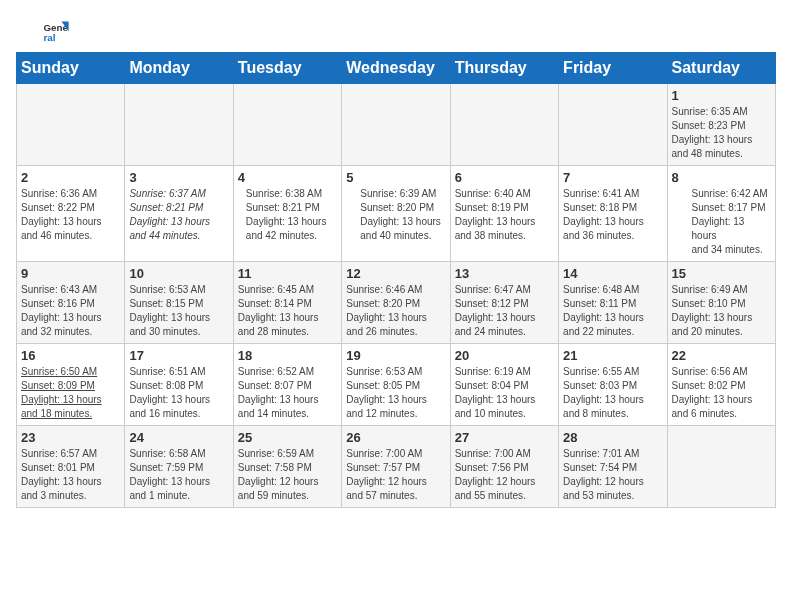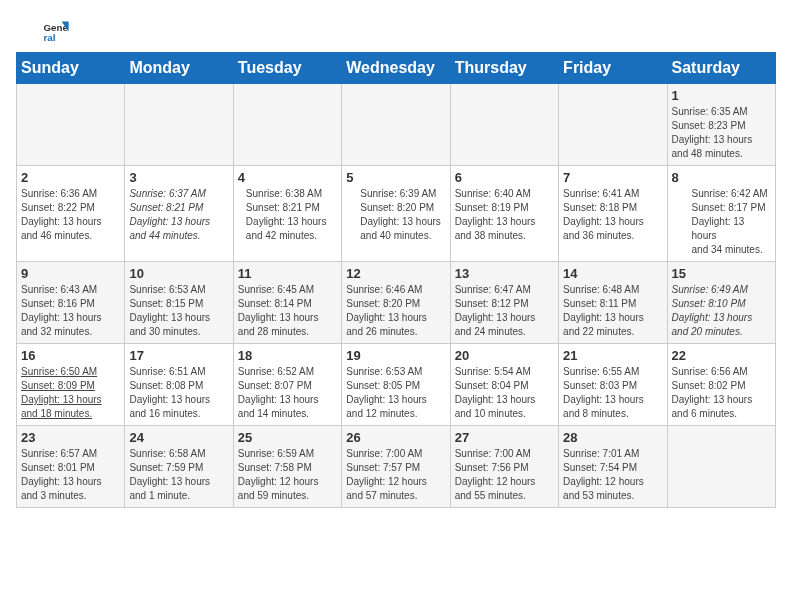--- a/index.html
+++ b/index.html
@@ -218,21 +218,21 @@
         </td>
         <td>
           <span class="day-num">14</span>
           <div class="day-detail" style="white-space: pre-line;">Sunrise: 6:48 AM
 Sunset: 8:11 PM
 Daylight: 13 hours
 and 22 minutes.</div>
         </td>
         <td>
           <span class="day-num">15</span>
-          <div class="day-detail" style="white-space: pre-line; font-style: italic;">Sunrise: 6:49 AM
+          <div class="day-detail" style="white-space: pre-line;">Sunrise: 6:49 AM
 Sunset: 8:10 PM
 Daylight: 13 hours
 and 20 minutes.</div>
         </td>
       </tr>
       <tr>
         <td>
           <span class="day-num">16</span>
           <div class="day-detail" style="white-space: pre-line; text-decoration: underline;">Sunrise: 6:50 AM
 Sunset: 8:09 PM
@@ -255,21 +255,21 @@
         </td>
         <td>
           <span class="day-num">19</span>
           <div class="day-detail" style="white-space: pre-line;">Sunrise: 6:53 AM
 Sunset: 8:05 PM
 Daylight: 13 hours
 and 12 minutes.</div>
         </td>
         <td>
           <span class="day-num">20</span>
-          <div class="day-detail" style="white-space: pre-line;">Sunrise: 5:54 AM
+          <div class="day-detail" style="white-space: pre-line;">Sunrise: 6:19 AM
 Sunset: 8:04 PM
 Daylight: 13 hours
 and 10 minutes.</div>
         </td>
         <td>
           <span class="day-num">21</span>
           <div class="day-detail" style="white-space: pre-line;">Sunrise: 6:55 AM
 Sunset: 8:03 PM
 Daylight: 13 hours
 and 8 minutes.</div>

